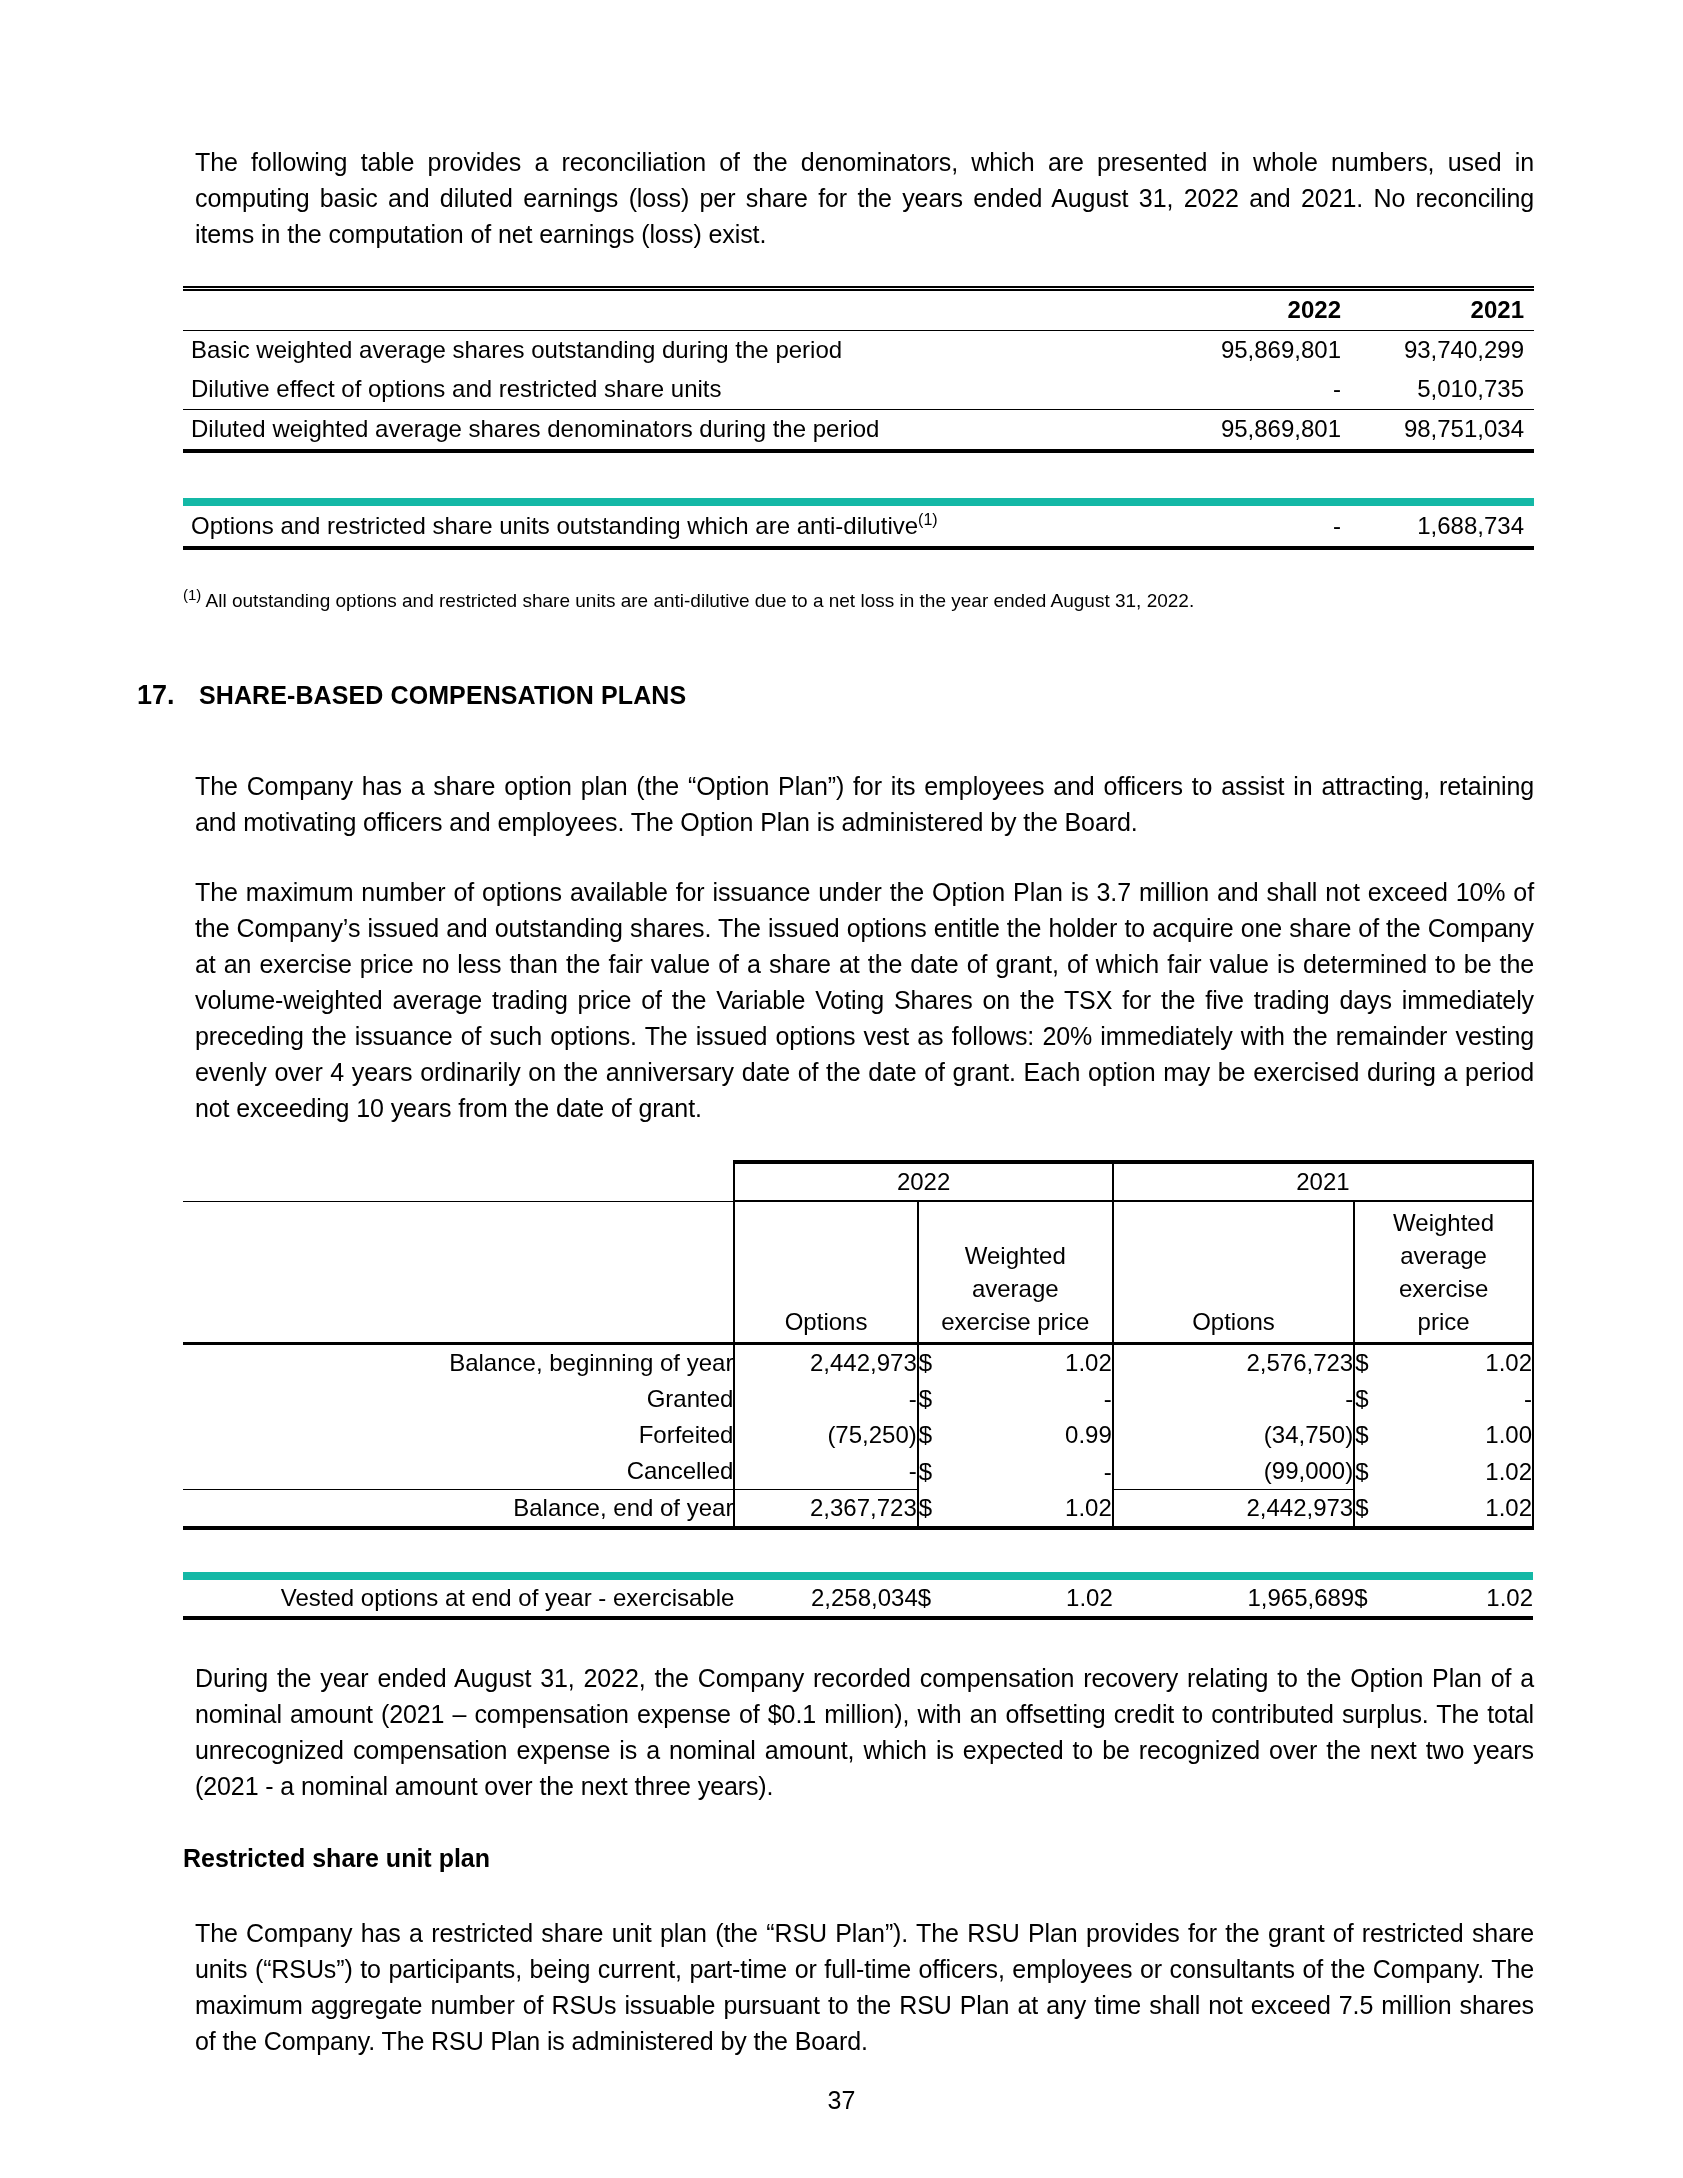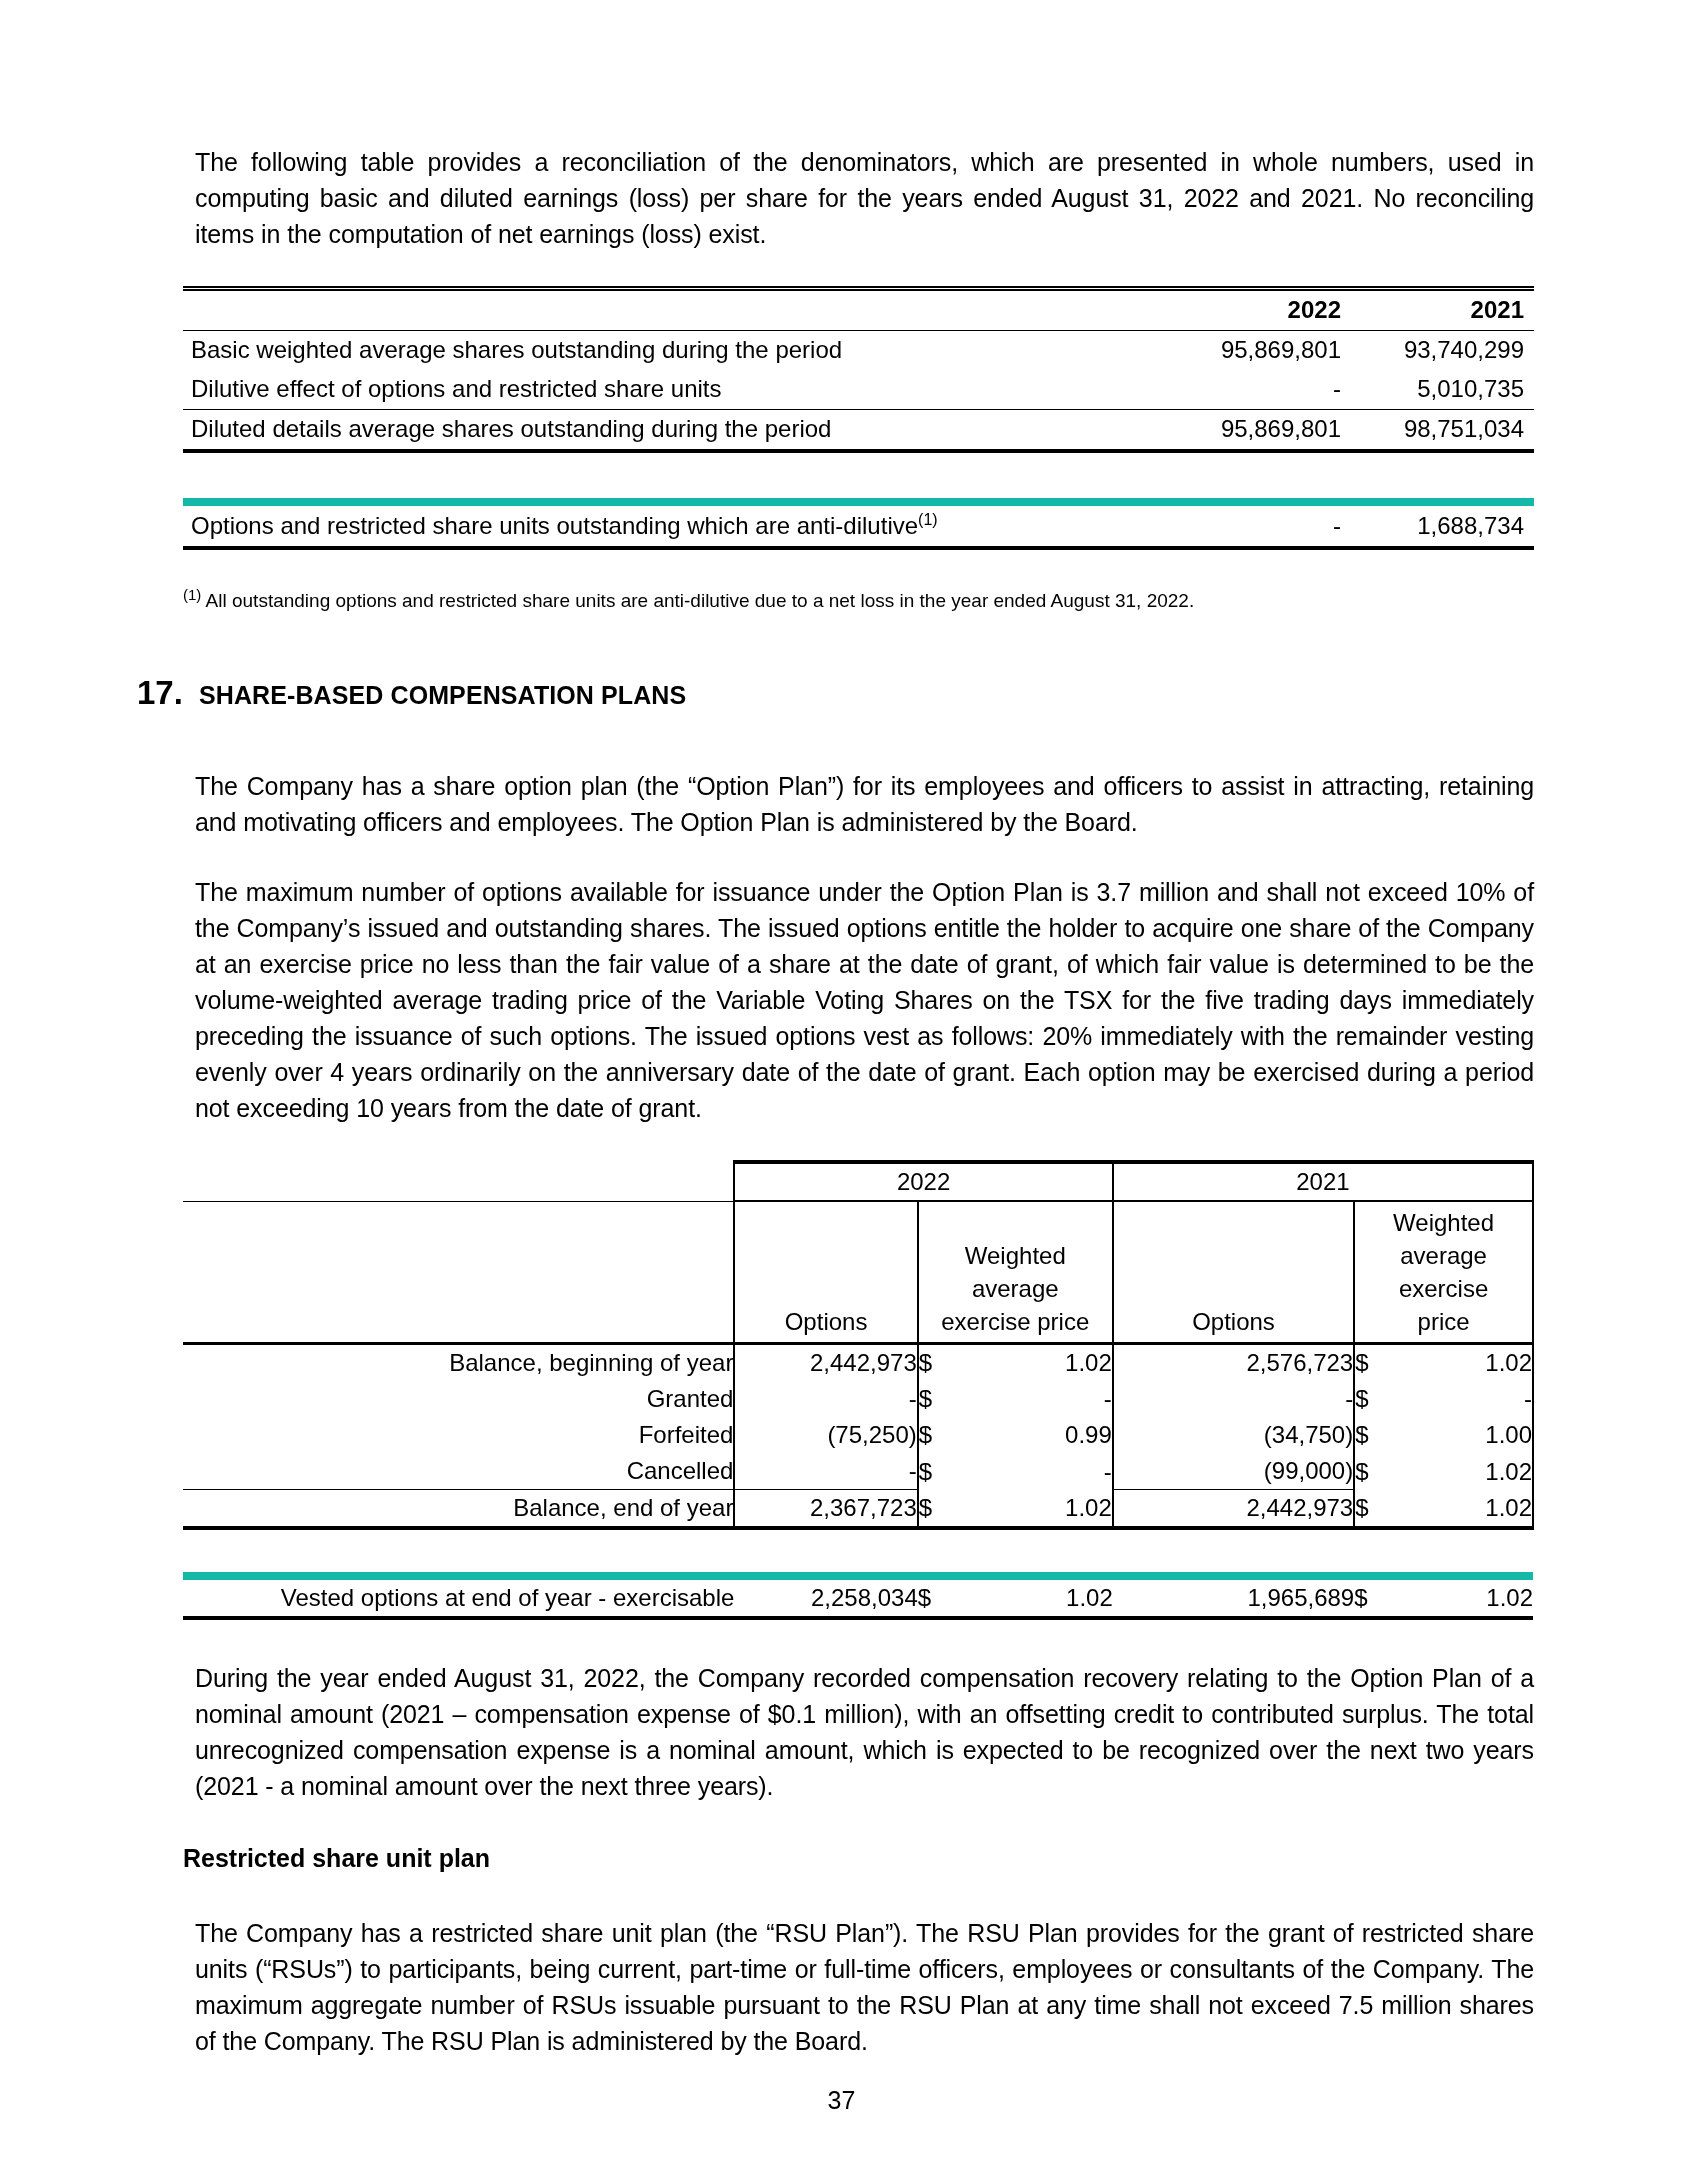--- a/index.html
+++ b/index.html
@@ -38,21 +38,21 @@
     font-weight: bold;
     margin: 16px;
     letter-spacing: 0.1px;
   }
   .section-heading-row {
     display: flex;
     align-items: baseline;
     margin: 51px 0 0 -46px;
   }
   .section-number {
-    font-size: 33px;
+    font-size: 27px;
     font-weight: bold;
     width: 46px;
     flex: none;
   }
   h3.sub-heading {
     font-size: 25px;
     font-weight: bold;
     margin: 48px 0 0 0;
   }
 
@@ -165,21 +165,21 @@
         <td class="col-label border-t">Basic weighted average shares outstanding during the period</td>
         <td class="col-num border-t">95,869,801</td>
         <td class="col-num2 border-t">93,740,299</td>
       </tr>
       <tr>
         <td class="col-label">Dilutive effect of options and restricted share units</td>
         <td class="col-num">-</td>
         <td class="col-num2">5,010,735</td>
       </tr>
       <tr>
-        <td class="col-label border-t border-b-heavy">Diluted details average shares outstanding during the period</td>
+        <td class="col-label border-t border-b-heavy">Diluted weighted average shares denominators during the period</td>
         <td class="col-num border-t border-b-heavy">95,869,801</td>
         <td class="col-num2 border-t border-b-heavy">98,751,034</td>
       </tr>
       <tr class="spacer-row">
         <td colspan="3"></td>
       </tr>
       <tr>
         <td class="col-label border-t-heavy border-b-heavy">
           <span>Options and restricted share units outstanding which are anti-dilutive</span><span class="sup-mark">(1)</span>
         </td>

